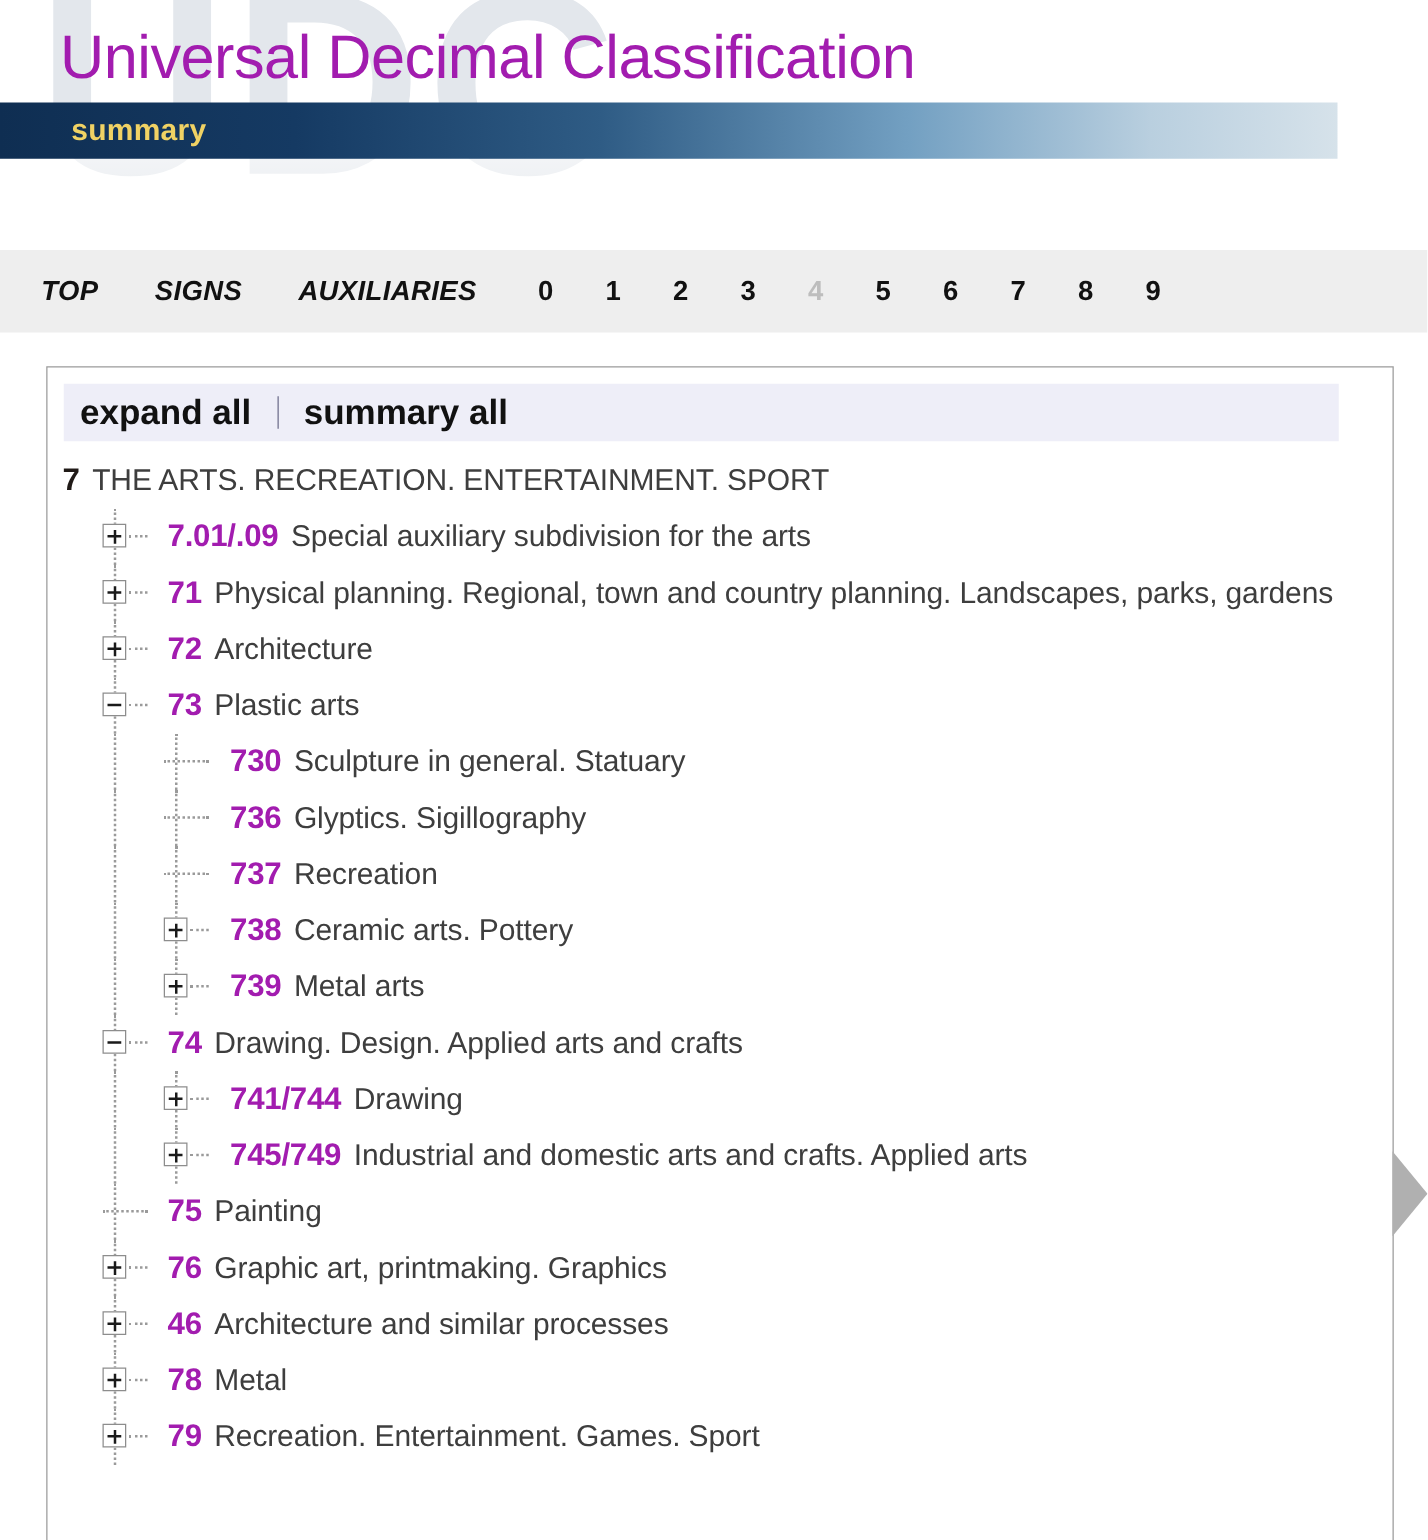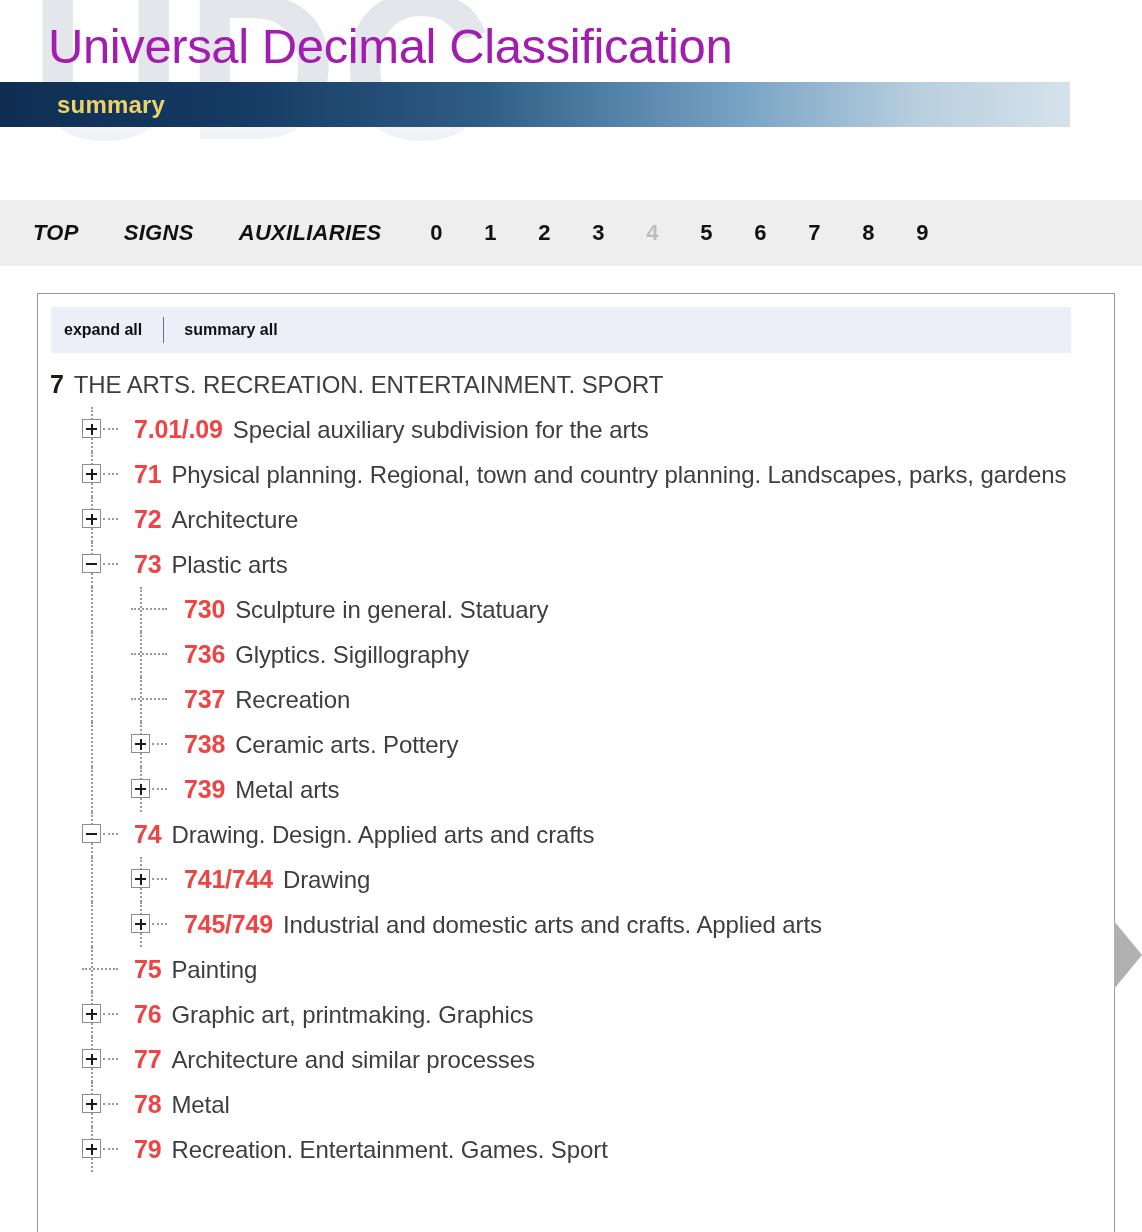--- a/index.html
+++ b/index.html
@@ -134,21 +134,21 @@
     top: 13px;
     width: 1020px;
     height: 46px;
     background: #eeeef8;
     display: flex;
     align-items: center;
     box-sizing: border-box;
   }
   .toolbar-link {
     font-family: "Liberation Sans", sans-serif;
-    font-size: 16px;
+    font-size: 28px;
     font-weight: bold;
     color: #111111;
     cursor: pointer;
     white-space: nowrap;
   }
   #toolbar-expand { margin-left: 13px; }
   #toolbar-sep {
     width: 1px;
     height: 26px;
     background: #6d6d8a;
@@ -216,21 +216,21 @@
     position: absolute;
     top: 21px;
     height: 0;
     border-top: 2px dotted #9a9a9a;
     z-index: 1;
   }
   .code {
     font-family: "Liberation Sans", sans-serif;
     font-size: 25px;
     font-weight: bold;
-    color: #ef4444;
+    color: #a21caf;
     letter-spacing: -0.2px;
   }
   .label {
     font-family: "Liberation Sans", sans-serif;
     font-size: 24px;
     font-weight: 400;
     color: #3e3e3e;
     letter-spacing: -0.1px;
     margin-left: 10px;
   }
@@ -437,21 +437,21 @@
         </span>
         <span class="code">76</span>
         <span class="label">Graphic art, printmaking. Graphics</span>
       </div>
       <div class="tree-row lvl-1">
         <span class="rail l0"></span>
         <span class="gutter">
           <span class="toggle plus"></span>
           <span class="dots"></span>
         </span>
-        <span class="code">77</span>
+        <span class="code">46</span>
         <span class="label">Architecture and similar processes</span>
       </div>
       <div class="tree-row lvl-1">
         <span class="rail l0"></span>
         <span class="gutter">
           <span class="toggle plus"></span>
           <span class="dots"></span>
         </span>
         <span class="code">78</span>
         <span class="label">Metal</span>

